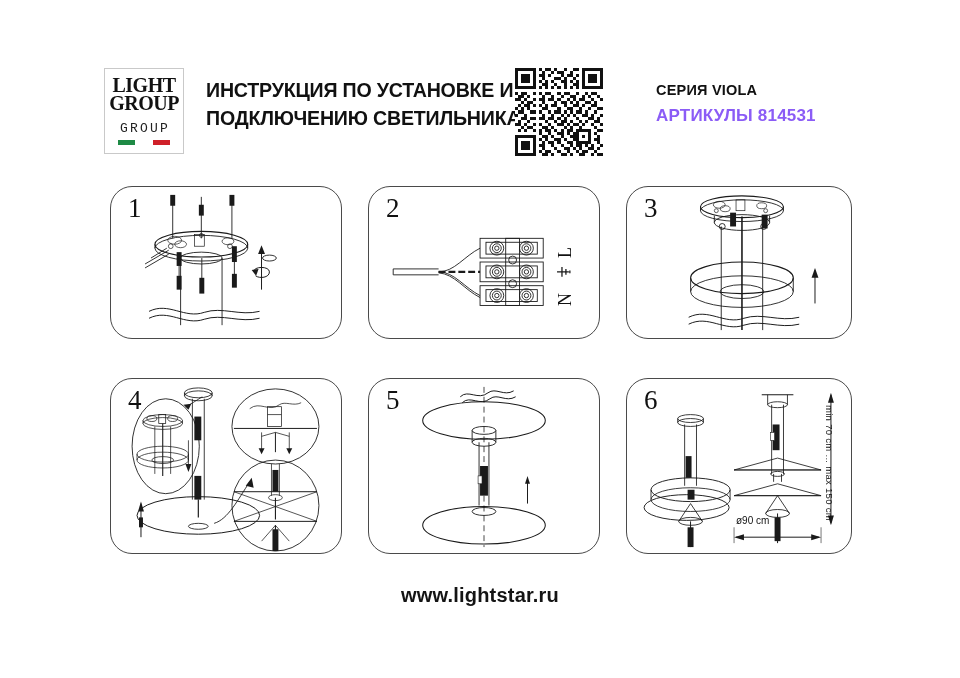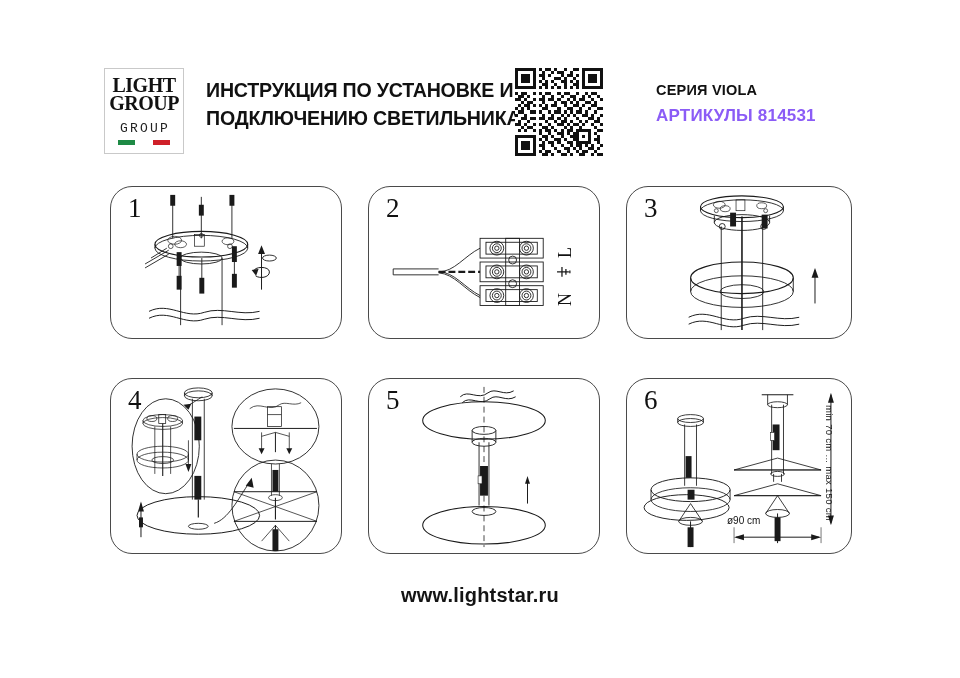--- a/index.html
+++ b/index.html
@@ -150,21 +150,21 @@
     height: 128px;
     display: flex; align-items: center; justify-content: center;
     font-size: 9.5px;
     color: #111;
     white-space: nowrap;
     writing-mode: vertical-rl;
     letter-spacing: 0.3px;
   }
   .dim-h {
     position: absolute;
-    left: 100px; top: 136px;
+    left: 109px; top: 136px;
     font-size: 10px;
     color: #111;
     white-space: nowrap;
   }
 
   
   .term-label {
     position: absolute;
     font-family: "Liberation Serif", serif;
     font-size: 18px;

